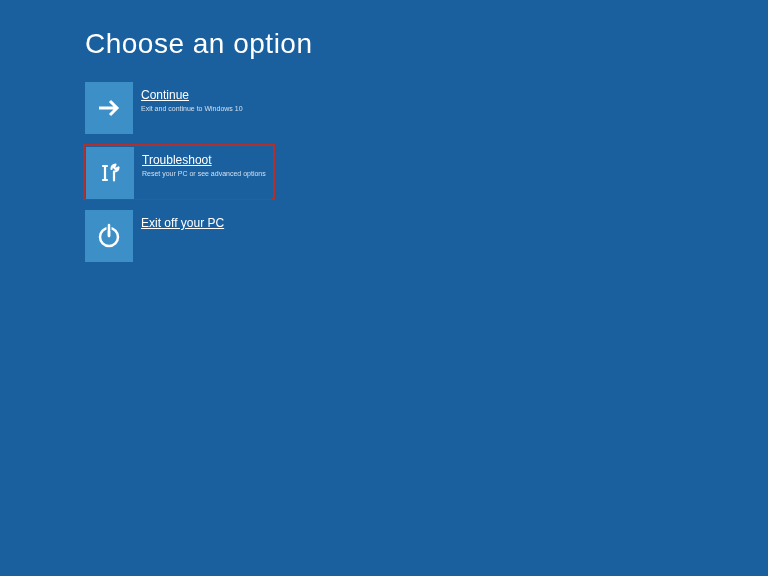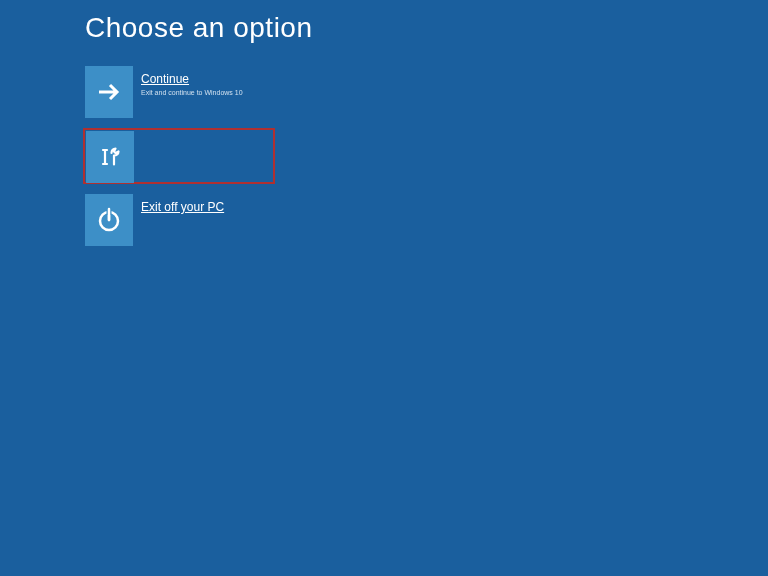--- a/index.html
+++ b/index.html
@@ -10,21 +10,21 @@
     body {
       width: 768px;
       height: 576px;
       background: #1a5f9e;
       font-family: 'Segoe UI', 'Segoe UI Light', Arial, sans-serif;
       color: #ffffff;
       overflow: hidden;
       position: relative;
     }
     .container {
-      padding: 12px 0 0 85px;
+      padding: 28px 0 0 85px;
     }
     .page-title {
       font-size: 28px;
       font-weight: 300;
       letter-spacing: 0.5px;
       margin-bottom: 22px;
     }
     .option-tile {
       display: flex;
       align-items: flex-start;
@@ -97,20 +97,24 @@
     </div>
   </div>
 
   <div class="option-tile highlighted">
     <div class="tile-icon">
       <svg width="26" height="26" viewBox="0 0 26 26">
         <path d="M 8 6 L 8 20 M 6 6 L 10 6 M 6 20 L 10 20" stroke="#ffffff" stroke-width="2.2" fill="none" stroke-linecap="round"></path>
         <path d="M 14.5 9 C 14.5 6.5 16.2 4.5 18.5 4.5 L 17 7.5 L 18.5 9 L 21.5 7.5 C 21.5 9.8 19.5 11.5 17 11.5 L 17 20.5" stroke="#ffffff" stroke-width="2.2" fill="none" stroke-linecap="round" stroke-linejoin="round"></path>
       </svg>
     </div>
+    <div class="tile-content">
+      <div class="tile-title">Troubleshoot</div>
+      <div class="tile-subtitle">Reset your PC or see advanced options</div>
+    </div>
   </div>
 
   <div class="option-tile">
     <div class="tile-icon">
       <svg width="28" height="28" viewBox="0 0 28 28">
         <circle cx="14" cy="15" r="9" stroke="#ffffff" stroke-width="2.5" fill="none"></circle>
         <path d="M 14 4 L 14 14" stroke="#ffffff" stroke-width="2.5" fill="none" stroke-linecap="round"></path>
         <path d="M 11 5.5 A 9.5 9.5 0 0 0 11 24.5" stroke="#3d8fc7" stroke-width="0" fill="none"></path>
         <rect x="11.5" y="3" width="5" height="6" fill="#3d8fc7"></rect>
         <path d="M 14 3 L 14 14" stroke="#ffffff" stroke-width="2.5" fill="none" stroke-linecap="round"></path>

